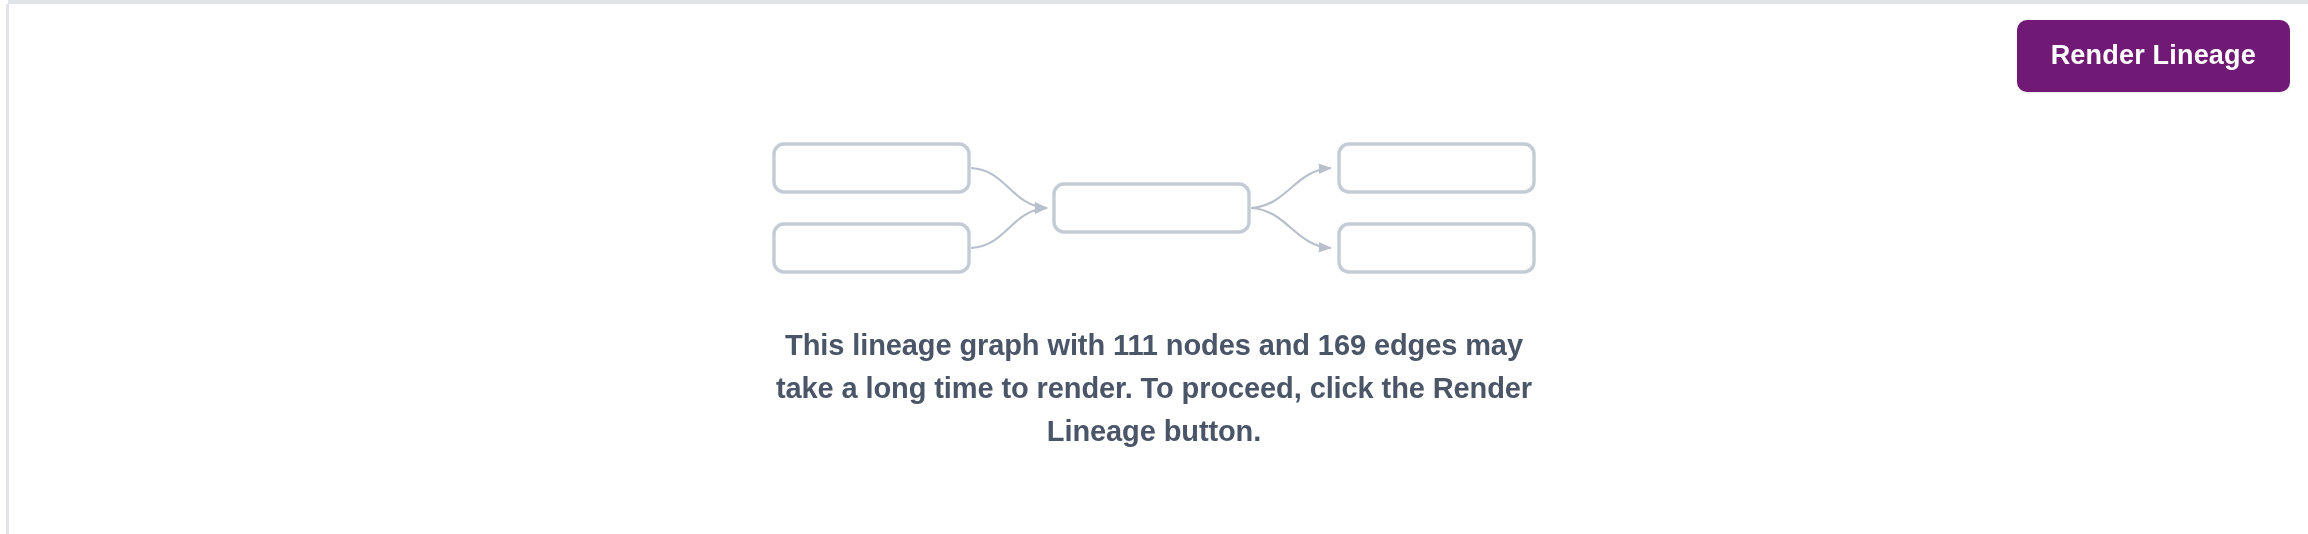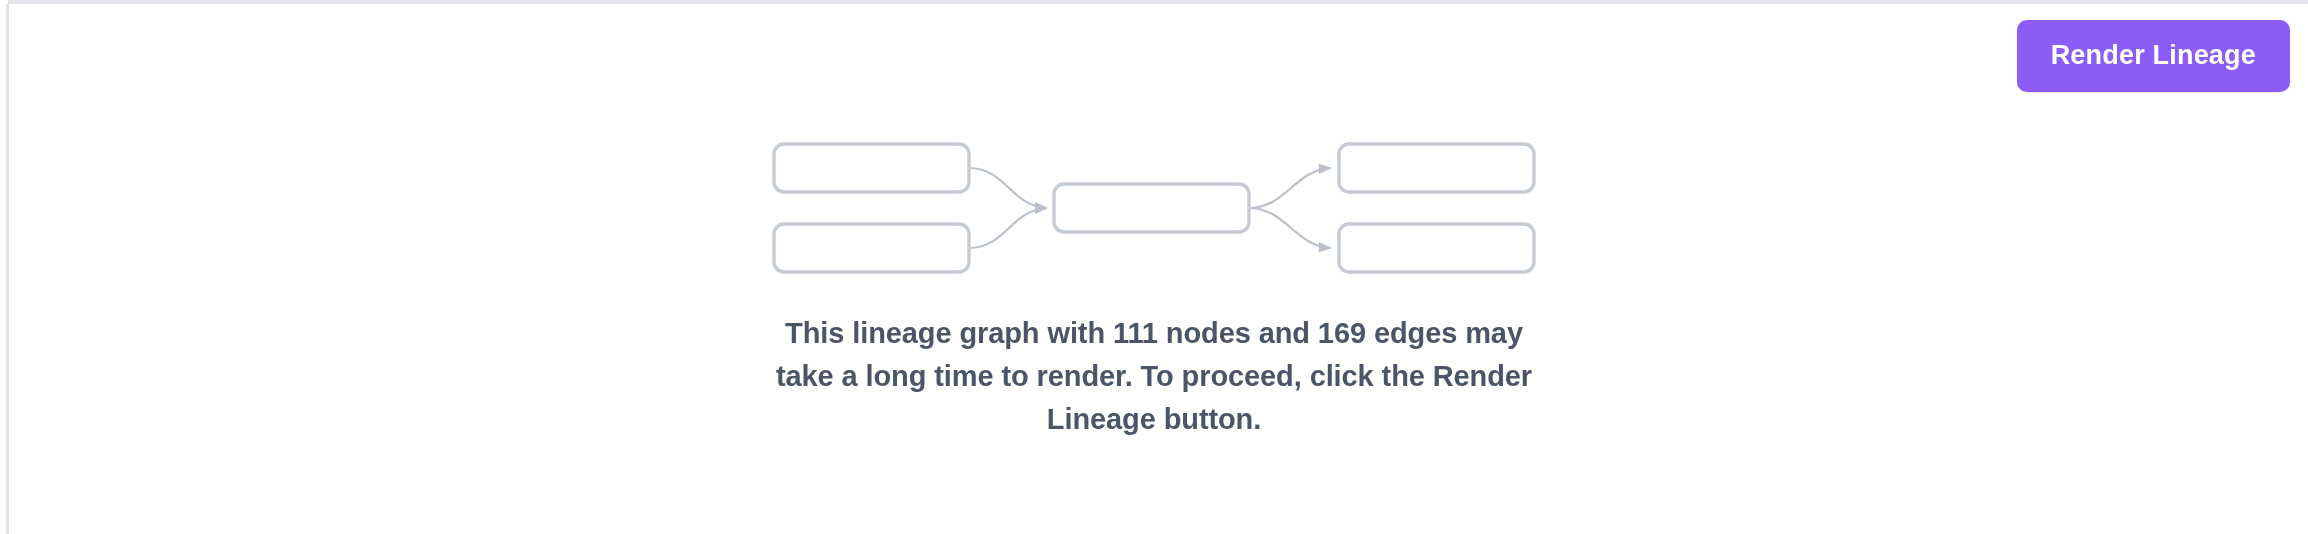--- a/index.html
+++ b/index.html
@@ -54,21 +54,21 @@
     display: flex;
     justify-content: flex-end;
     align-items: flex-start;
   }
 
   .render-button {
     appearance: none;
     border: 0;
     outline: none;
     cursor: pointer;
-    background: #8b5cf6;
+    background: #701a75;
     color: #ffffff;
     border-radius: 10px;
     font-family: "Liberation Sans", sans-serif;
     font-size: 27px;
     font-weight: bold;
     letter-spacing: 0.2px;
     line-height: 1;
     padding: 22px 34px 23px 34px;
     box-shadow: 0 1px 2px rgba(16, 24, 40, 0.10);
     white-space: nowrap;
@@ -76,20 +76,21 @@
 
   
   .empty-state {
     position: absolute;
     left: 0;
     top: 108px;
     width: 2308px;
     display: flex;
     flex-direction: column;
     align-items: center;
+    gap: 12px;
   }
 
   .graph-illustration {
     display: block;
     width: 820px;
     height: 160px;
     margin: 18px 0 0 -10px;
   }
 
   .empty-message {

